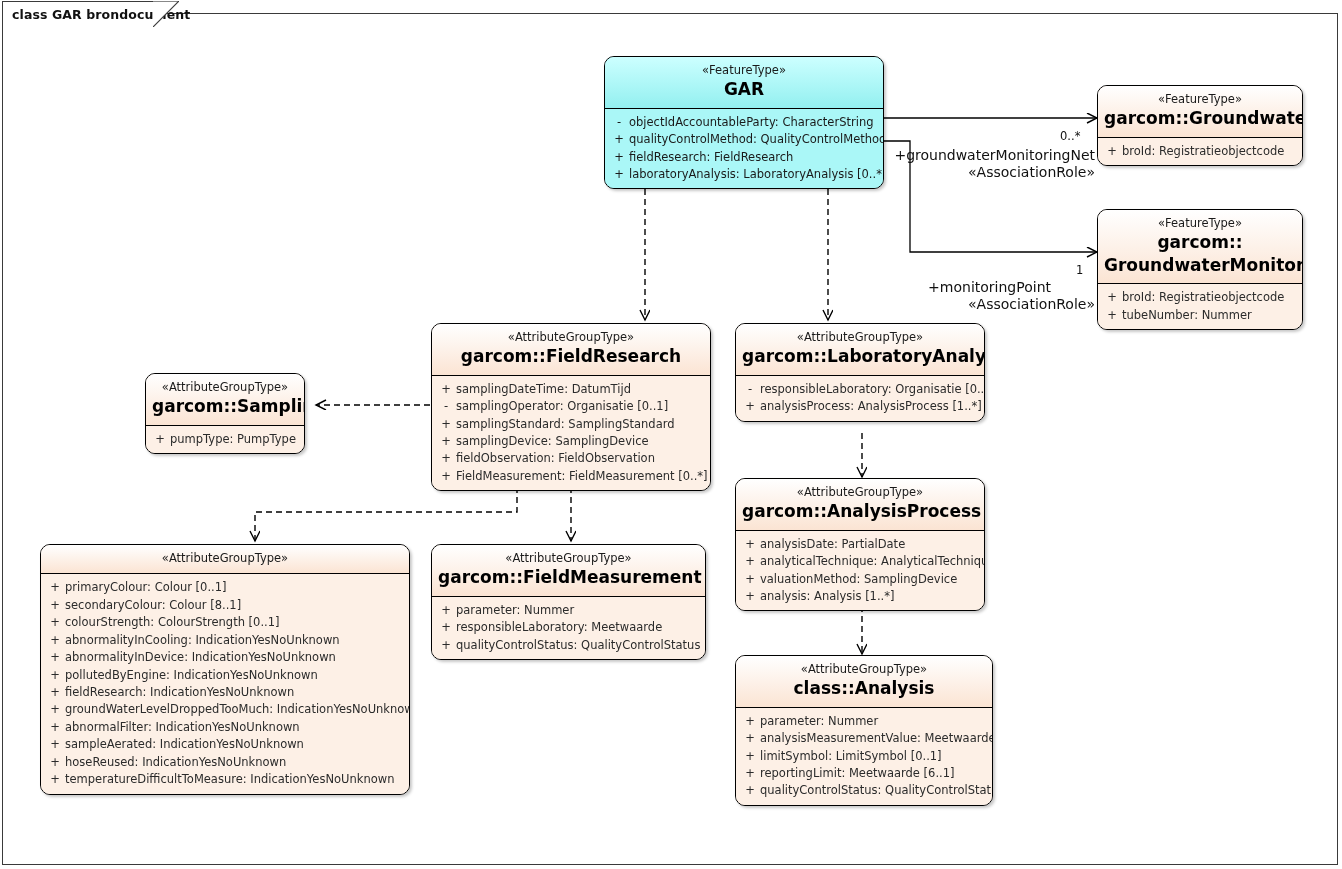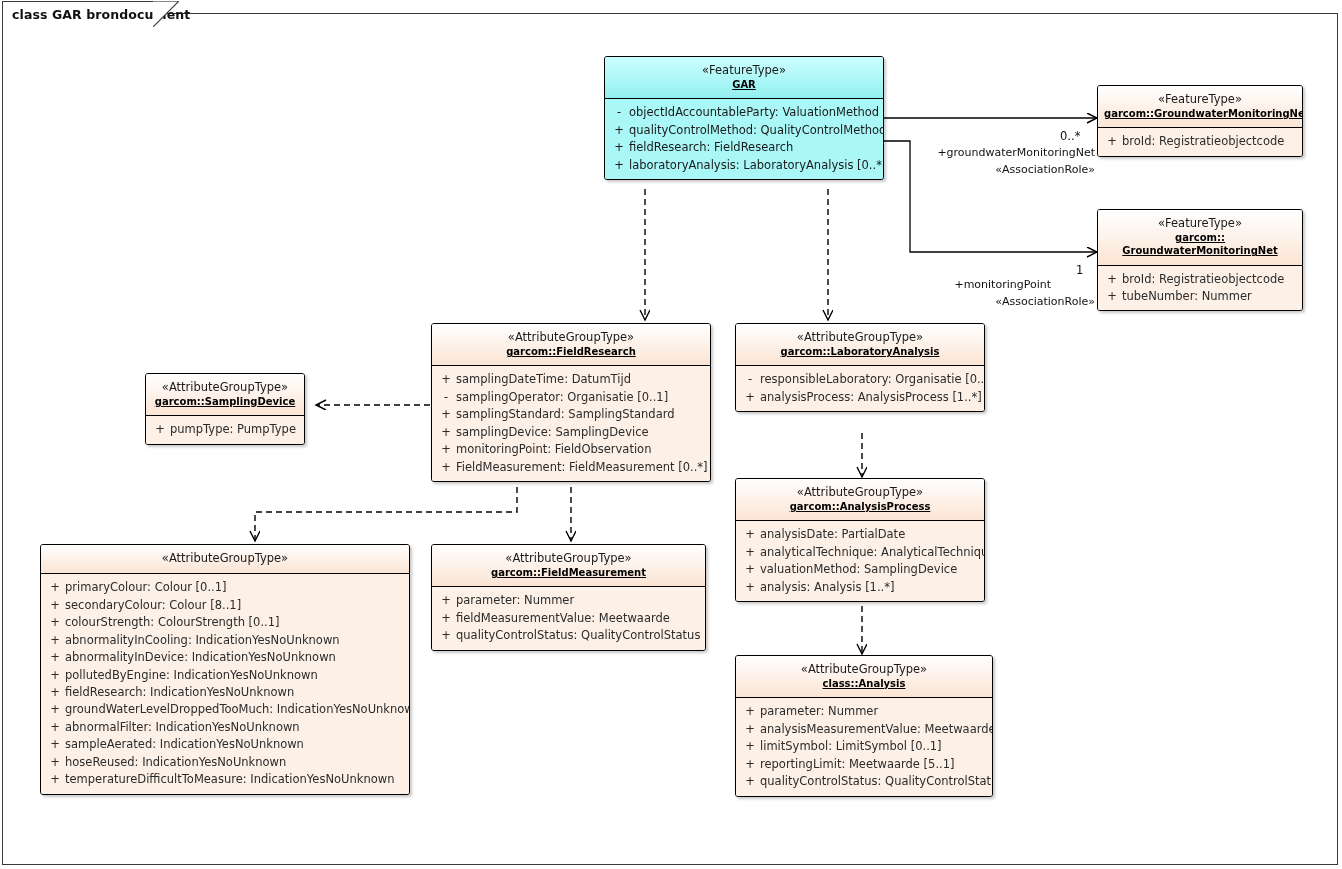--- a/index.html
+++ b/index.html
@@ -7,43 +7,43 @@
   #canvas{position:relative;width:1342px;height:869px;background:#ffffff;overflow:hidden;}
 
   
   #frame{position:absolute;left:2px;top:13px;width:1336px;height:852px;border:1px solid #3a3a3a;box-sizing:border-box;background:#ffffff;}
   #frame-tab{position:absolute;left:2px;top:1px;height:25px;box-sizing:border-box;background:#ffffff;border:1px solid #3a3a3a;border-bottom:none;}
   #frame-tab .tab-body{position:relative;height:25px;width:150px;display:flex;align-items:center;padding-left:9px;box-sizing:border-box;}
   #frame-tab .tab-corner{position:absolute;left:150px;top:-1px;width:26px;height:26px;overflow:hidden;}
   .tab-label{font-size:12.5px;font-weight:bold;color:#111;white-space:nowrap;letter-spacing:0.1px;}
 
   
-  .uml{position:absolute;box-sizing:border-box;border:1.6px solid #000;border-radius:3px;
+  .uml{position:absolute;box-sizing:border-box;border:1.6px solid #000;border-radius:10px;
        box-shadow:2px 2px 3px rgba(0,0,0,0.22);background:#fdf0e6;overflow:hidden;}
   .uml .hdr{box-sizing:border-box;padding:6px 6px 7px 6px;text-align:center;
             border-bottom:1.6px solid #000;line-height:1.32;
             background:linear-gradient(to bottom,#ffffff 0%, #fbe4d3 100%);}
   .uml .stereo{font-size:11.5px;color:#1a1a1a;}
-  .uml .cname{font-size:10px;font-weight:bold;color:#000;text-decoration:underline;}
+  .uml .cname{font-size:17px;font-weight:bold;color:#000;}
   .uml .attrs{padding:5px 4px 5px 4px;background:#fdf0e6;}
   .uml .attr{display:flex;font-size:11.5px;color:#2b2b2b;line-height:1.52;white-space:nowrap;}
   .uml .vis{width:20px;flex:0 0 20px;text-align:center;color:#2b2b2b;}
   .uml .atxt{flex:1 1 auto;}
 
   
   .uml.gar{background:#aaf7f7;}
   .uml.gar .hdr{background:linear-gradient(to bottom,#ccffff 0%, #93f0f0 100%);}
   .uml.gar .attrs{background:#aaf7f7;}
   .uml.gar .attr,.uml.gar .vis{color:#1a1a1a;}
 
   
   #wires{position:absolute;left:0;top:0;width:1342px;height:869px;pointer-events:none;}
 
   
-  .elabel{position:absolute;font-size:11px;color:#111;white-space:nowrap;line-height:1.35;}
+  .elabel{position:absolute;font-size:14px;color:#111;white-space:nowrap;line-height:1.35;}
   .elabel.r{text-align:right;}
   .mult{position:absolute;font-size:11.5px;color:#111;white-space:nowrap;}
 </style>
 </head>
 <body>
 
 <div id="canvas">
 
   <div id="frame"></div>
   <div id="frame-tab">
@@ -115,21 +115,21 @@
   <div class="elabel r" style="left:860px;top:295px;width:235px;">«AssociationRole»</div>
 
   <div class="uml gar" style="left:604px;top:56px;width:280px;">
     <div class="hdr">
       <div class="stereo">«FeatureType»</div>
       <div class="cname">GAR</div>
     </div>
     <div class="attrs">
       <div class="attr">
           <span class="vis">-</span>
-          <span class="atxt">objectIdAccountableParty: ValuationMethod</span>
+          <span class="atxt">objectIdAccountableParty: CharacterString</span>
         </div>
       <div class="attr">
           <span class="vis">+</span>
           <span class="atxt">qualityControlMethod: QualityControlMethod</span>
         </div>
       <div class="attr">
           <span class="vis">+</span>
           <span class="atxt">fieldResearch: FieldResearch</span>
         </div>
       <div class="attr">
@@ -187,21 +187,21 @@
       <div class="attr">
           <span class="vis">+</span>
           <span class="atxt">samplingStandard: SamplingStandard</span>
         </div>
       <div class="attr">
           <span class="vis">+</span>
           <span class="atxt">samplingDevice: SamplingDevice</span>
         </div>
       <div class="attr">
           <span class="vis">+</span>
-          <span class="atxt">monitoringPoint: FieldObservation</span>
+          <span class="atxt">fieldObservation: FieldObservation</span>
         </div>
       <div class="attr">
           <span class="vis">+</span>
           <span class="atxt">FieldMeasurement: FieldMeasurement [0..*]</span>
         </div>
     </div>
   </div>
 
   <div class="uml" style="left:735px;top:323px;width:250px;">
     <div class="hdr">
@@ -294,21 +294,21 @@
       <div class="stereo">«AttributeGroupType»</div>
       <div class="cname">garcom::FieldMeasurement</div>
     </div>
     <div class="attrs">
       <div class="attr">
           <span class="vis">+</span>
           <span class="atxt">parameter: Nummer</span>
         </div>
       <div class="attr">
           <span class="vis">+</span>
-          <span class="atxt">fieldMeasurementValue: Meetwaarde</span>
+          <span class="atxt">responsibleLaboratory: Meetwaarde</span>
         </div>
       <div class="attr">
           <span class="vis">+</span>
           <span class="atxt">qualityControlStatus: QualityControlStatus</span>
         </div>
     </div>
   </div>
 
   <div class="uml" style="left:735px;top:478px;width:250px;">
     <div class="hdr">
@@ -348,21 +348,21 @@
       <div class="attr">
           <span class="vis">+</span>
           <span class="atxt">analysisMeasurementValue: Meetwaarde</span>
         </div>
       <div class="attr">
           <span class="vis">+</span>
           <span class="atxt">limitSymbol: LimitSymbol [0..1]</span>
         </div>
       <div class="attr">
           <span class="vis">+</span>
-          <span class="atxt">reportingLimit: Meetwaarde [5..1]</span>
+          <span class="atxt">reportingLimit: Meetwaarde [6..1]</span>
         </div>
       <div class="attr">
           <span class="vis">+</span>
           <span class="atxt">qualityControlStatus: QualityControlStatus</span>
         </div>
     </div>
   </div>
 
 </div>
 

